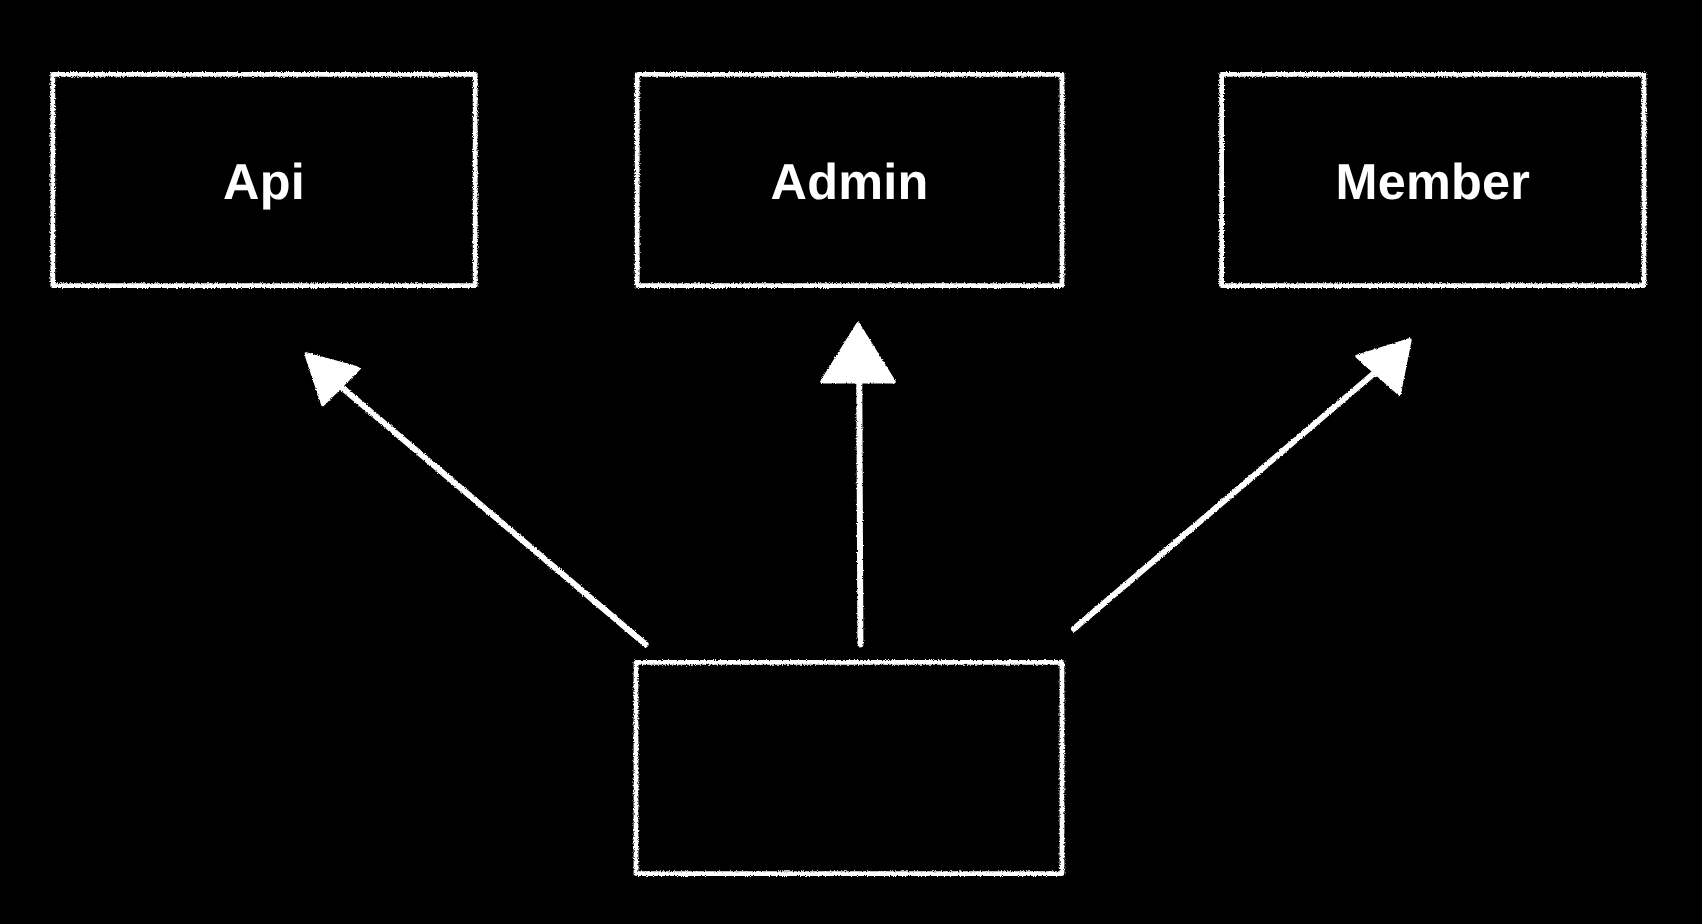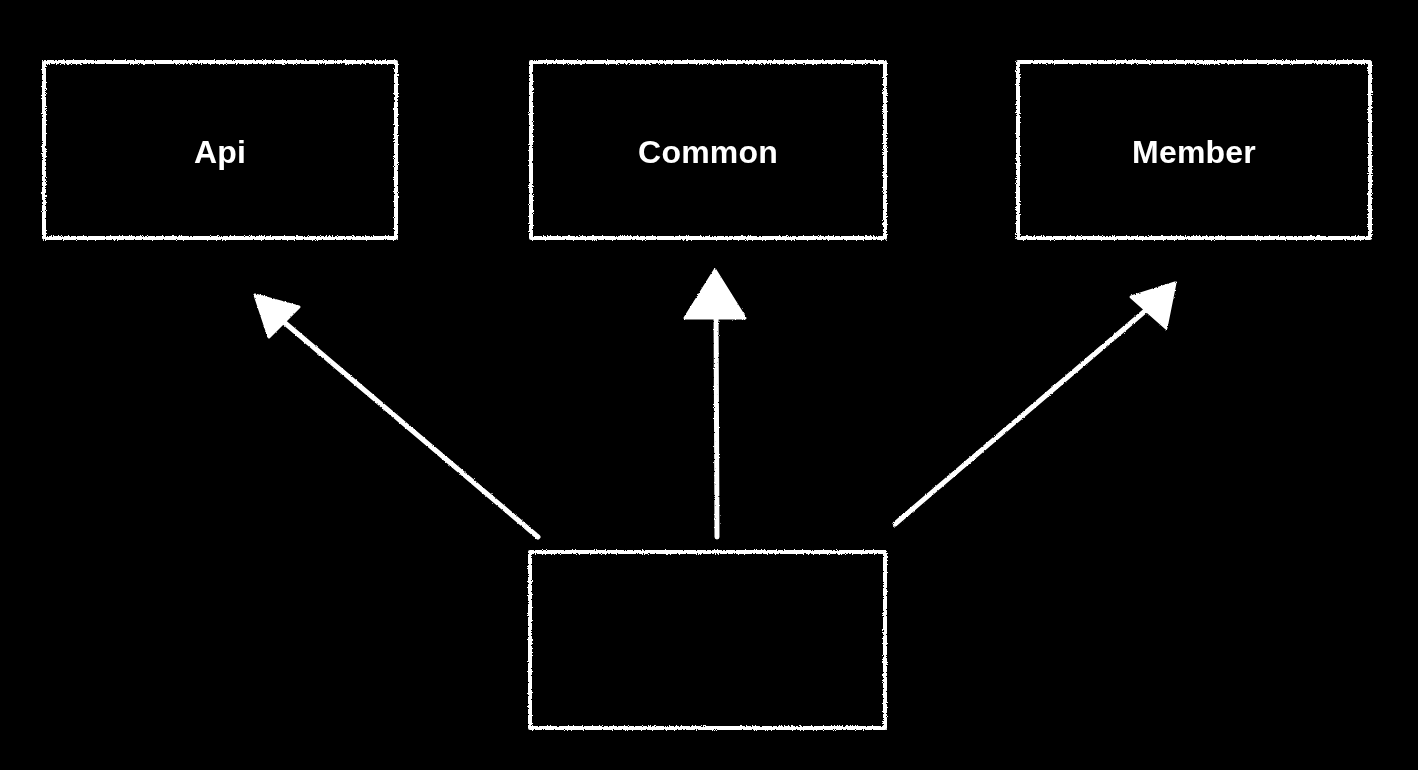--- a/index.html
+++ b/index.html
@@ -24,21 +24,21 @@
     position: absolute;
     left: 0;
     top: 0;
     width: 1418px;
     height: 770px;
   }
   .node-label {
     position: absolute;
     color: #ffffff;
     font-family: "Liberation Sans", sans-serif;
-    font-size: 32px;
+    font-size: 42px;
     font-weight: 700;
     letter-spacing: 0.2px;
     line-height: 1;
     white-space: nowrap;
     transform: translate(-50%, -50%);
     pointer-events: none;
     -webkit-font-smoothing: antialiased;
   }
   .node-hit {
     position: absolute;
@@ -81,16 +81,16 @@
       <polygon id="arrowhead-member" points="1175,283 1166,328 1131,297"></polygon>
     </g>
   </svg>
 
   <div class="node-hit" style="left:44px; top:62px; width:352px; height:176px;"></div>
   <div class="node-hit" style="left:531px; top:62px; width:354px; height:176px;"></div>
   <div class="node-hit" style="left:1018px; top:62px; width:352px; height:176px;"></div>
   <div class="node-hit" style="left:530px; top:552px; width:355px; height:176px;"></div>
 
   <div class="node-label" style="left:220px; top:152px;">Api</div>
-  <div class="node-label" style="left:708px; top:152px;">Common</div>
+  <div class="node-label" style="left:708px; top:152px;">Admin</div>
   <div class="node-label" style="left:1194px; top:152px;">Member</div>
 
 </div>
 
 </body></html>

